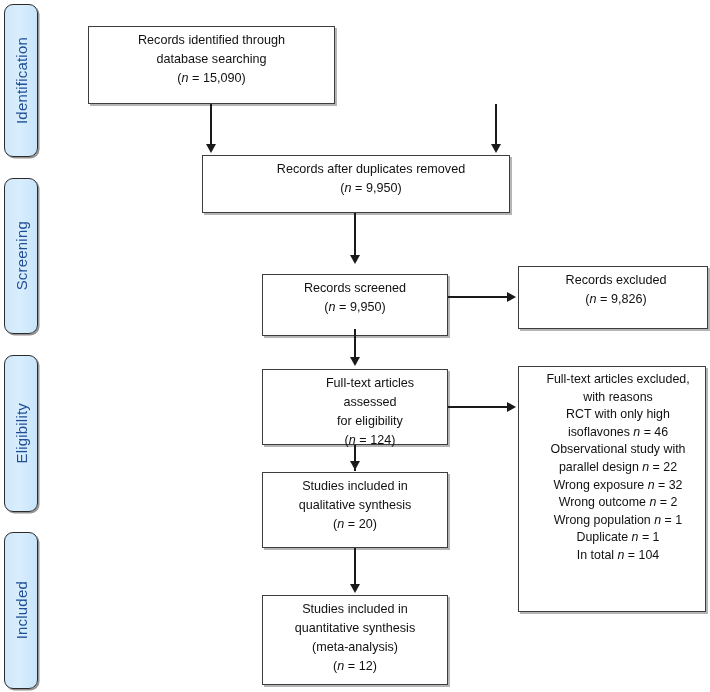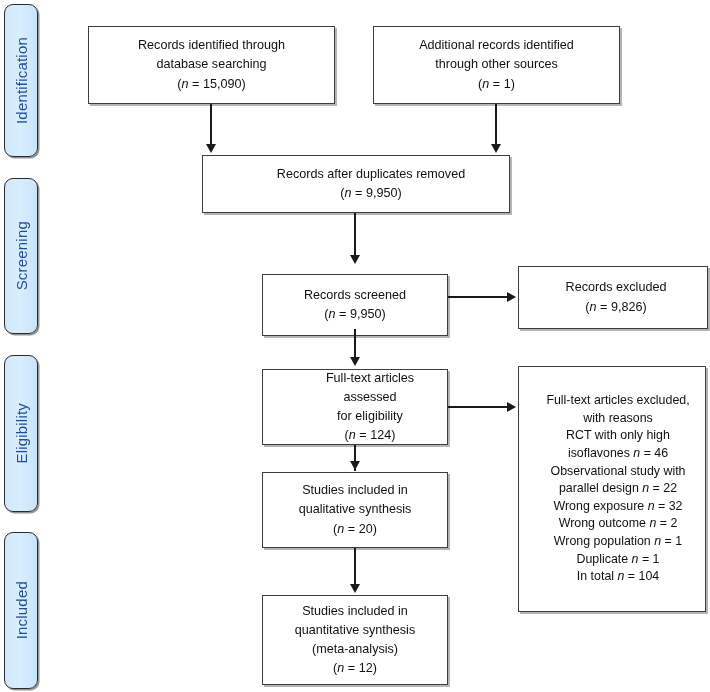--- a/index.html
+++ b/index.html
@@ -36,21 +36,21 @@
   .tab-screening{top:178px;height:154px;}
   .tab-eligibility{top:355px;height:155px;}
   .tab-included{top:532px;height:155px;}
 
   
   .fbox{
     position:absolute;
     background:#ffffff;
     border:1.5px solid #3d3d3d;
     box-shadow:2px 2px 0 rgba(120,120,120,0.55);
-    display:flex;align-items:center;justify-content:center;
+    display:flex;align-items:flex-start;justify-content:center;
     box-sizing:border-box;
     padding:4px 6px;
   }
   .fbox .txt{
     text-align:center;
     font-size:12.6px;
     line-height:1.52;
     color:#111;
     white-space:pre-line;
     font-family:"Liberation Sans", sans-serif;
@@ -125,23 +125,20 @@
     <span>Eligibility</span>
   </div>
   <div class="stage-tab tab-included">
     <span>Included</span>
   </div>
 
   <div class="fbox box-db">
     <div class="txt">Records identified through<br>database searching<br>(<i class="ital">n</i> = 15,090)</div>
   </div>
 
-  <div class="fbox box-other">
-    <div class="txt">Additional records identified<br>through other sources<br>(<i class="ital">n</i> = 1)</div>
-  </div>
 
   <div class="fbox box-dedup">
     <div class="txt">Records after duplicates removed<br>(<i class="ital">n</i> = 9,950)</div>
   </div>
 
   <div class="fbox box-screened">
     <div class="txt">Records screened<br>(<i class="ital">n</i> = 9,950)</div>
   </div>
 
   <div class="fbox box-excluded">

